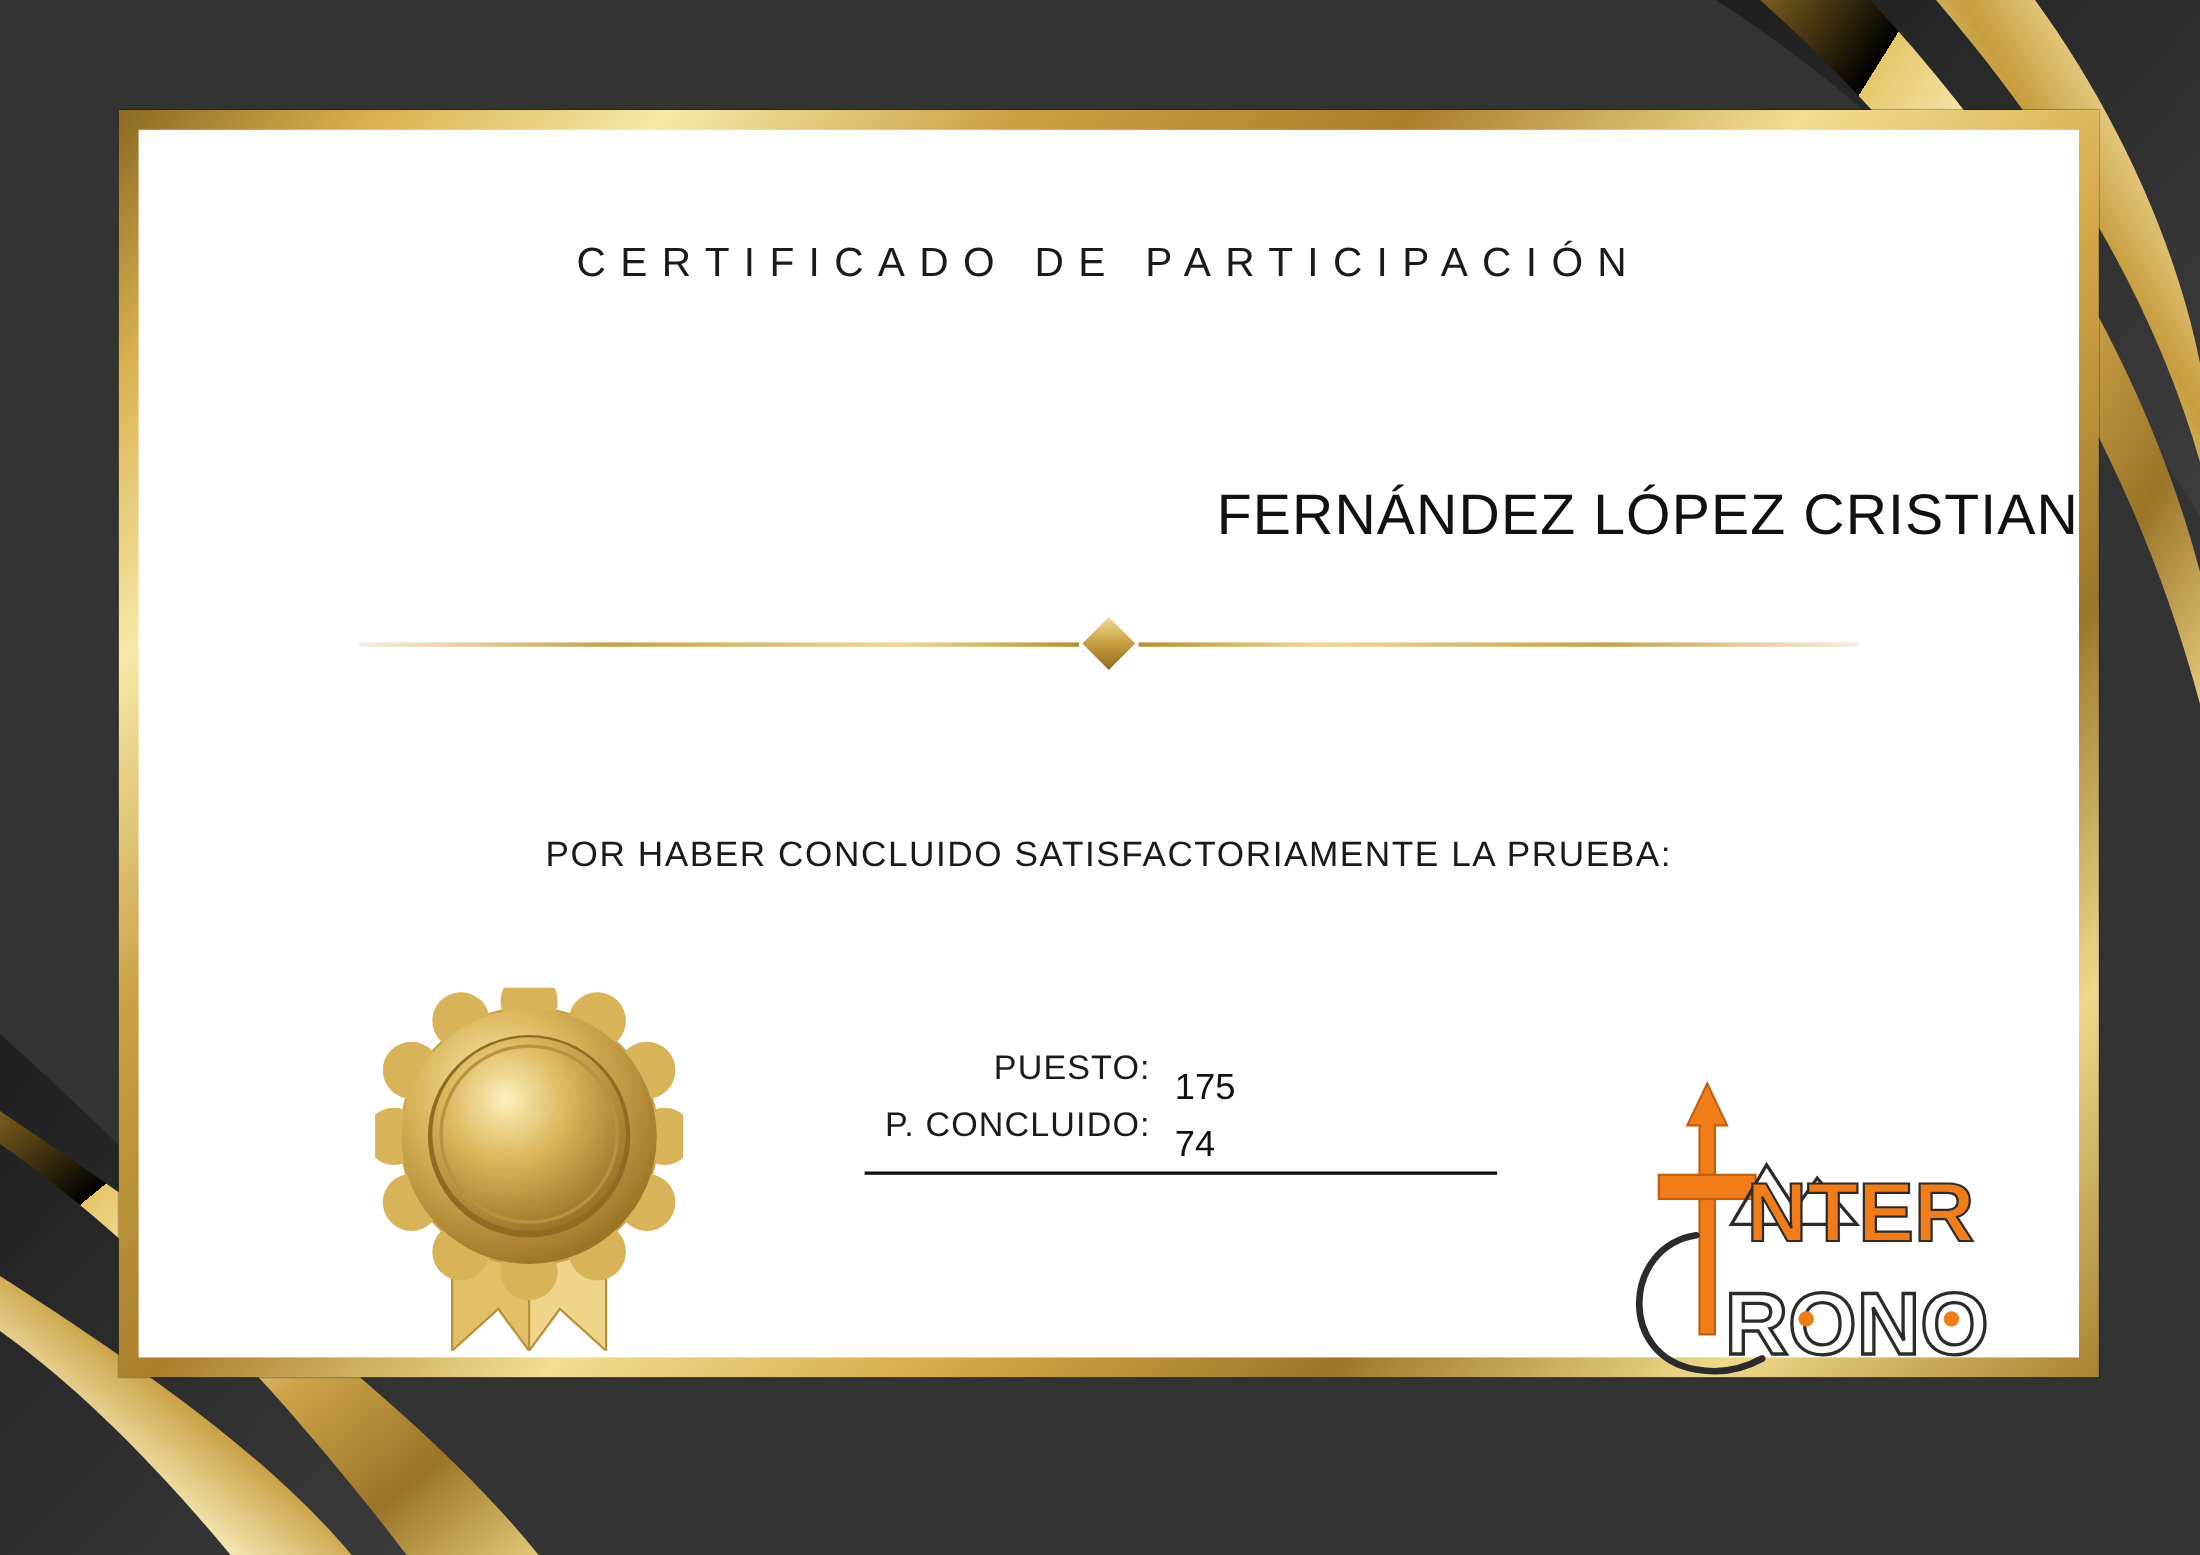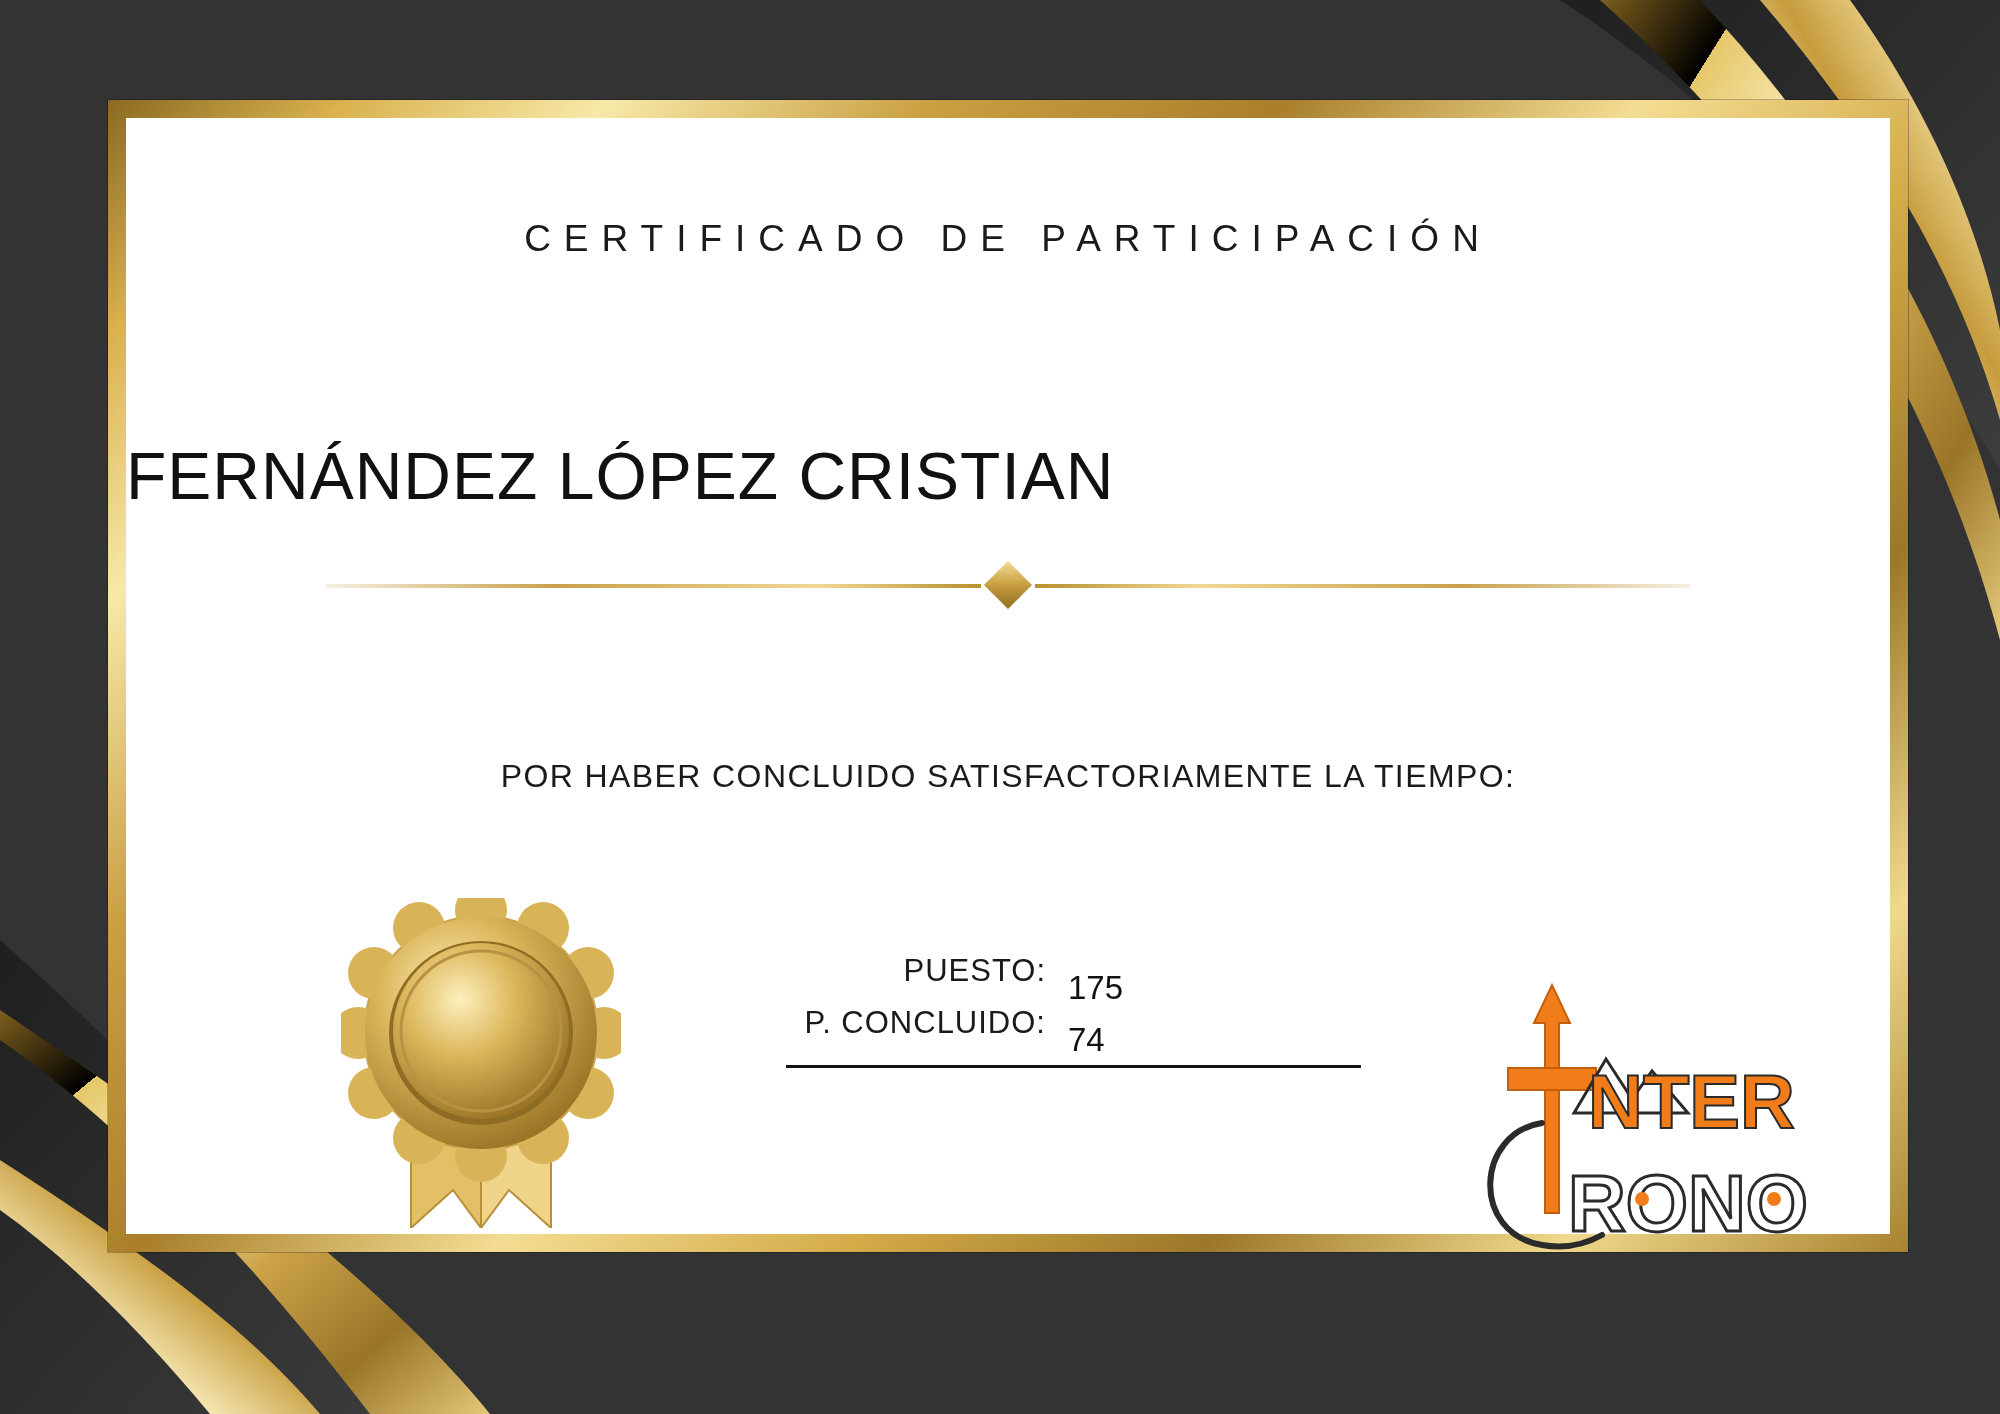--- a/index.html
+++ b/index.html
@@ -66,22 +66,22 @@
     font-weight: 400;
     font-family: "Liberation Sans", sans-serif;
   }
 
   
   .recipient-name {
     position: absolute;
     top: 320px;
     left: 0;
     right: 0;
-    text-align: left;
-    font-size: 66px;
+    text-align: right;
+    font-size: 52px;
     color: #111111;
     font-weight: 400;
     letter-spacing: 1px;
     white-space: nowrap;
   }
 
   
   .divider {
     position: absolute;
     top: 448px;
@@ -233,21 +233,21 @@
       <div class="cert-heading">CERTIFICADO DE PARTICIPACIÓN</div>
 
       <div class="recipient-name">FERNÁNDEZ LÓPEZ  CRISTIAN</div>
 
       <div class="divider">
         <div class="bar left"></div>
         <div class="bar right"></div>
         <div class="diamond"></div>
       </div>
 
-      <div class="subtitle">POR HABER CONCLUIDO SATISFACTORIAMENTE LA TIEMPO:</div>
+      <div class="subtitle">POR HABER CONCLUIDO SATISFACTORIAMENTE LA PRUEBA:</div>
 
       <svg class="rosette" viewBox="0 0 280 330" xmlns="http://www.w3.org/2000/svg">
 
         <path d="M70,215 L70,330 L112,292 L140,330 L140,215 Z" fill="#e3c068" stroke="#b8903a" stroke-width="2"></path>
         <path d="M140,215 L140,330 L168,292 L210,330 L210,215 Z" fill="#f0d48a" stroke="#b8903a" stroke-width="2"></path>
 
         <g>
           <circle cx="140" cy="135" r="118" fill="#caa24a"></circle>
           <g fill="#d9b358">
             <circle cx="140" cy="12" r="26"></circle>

